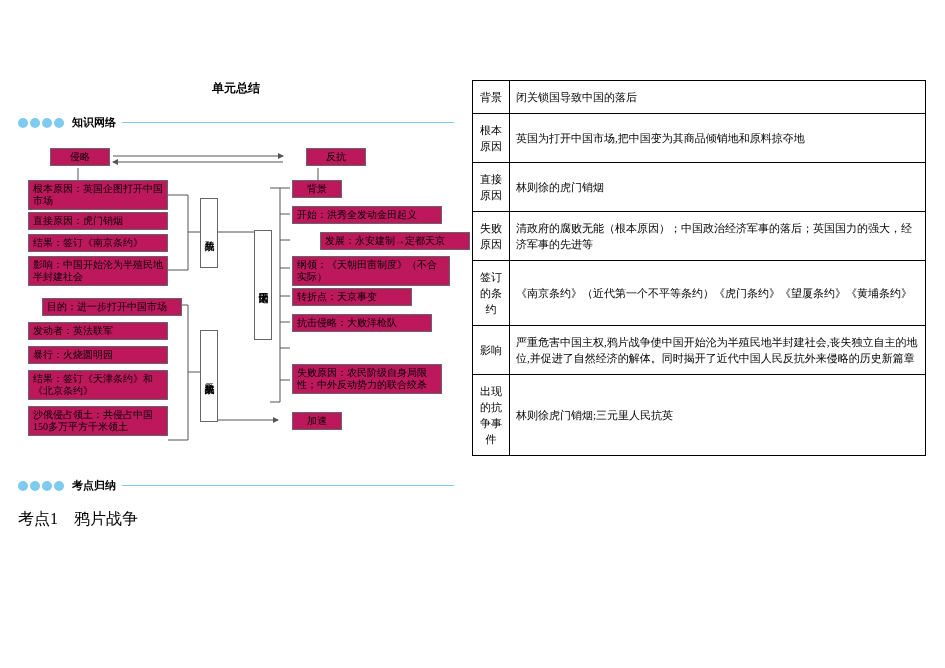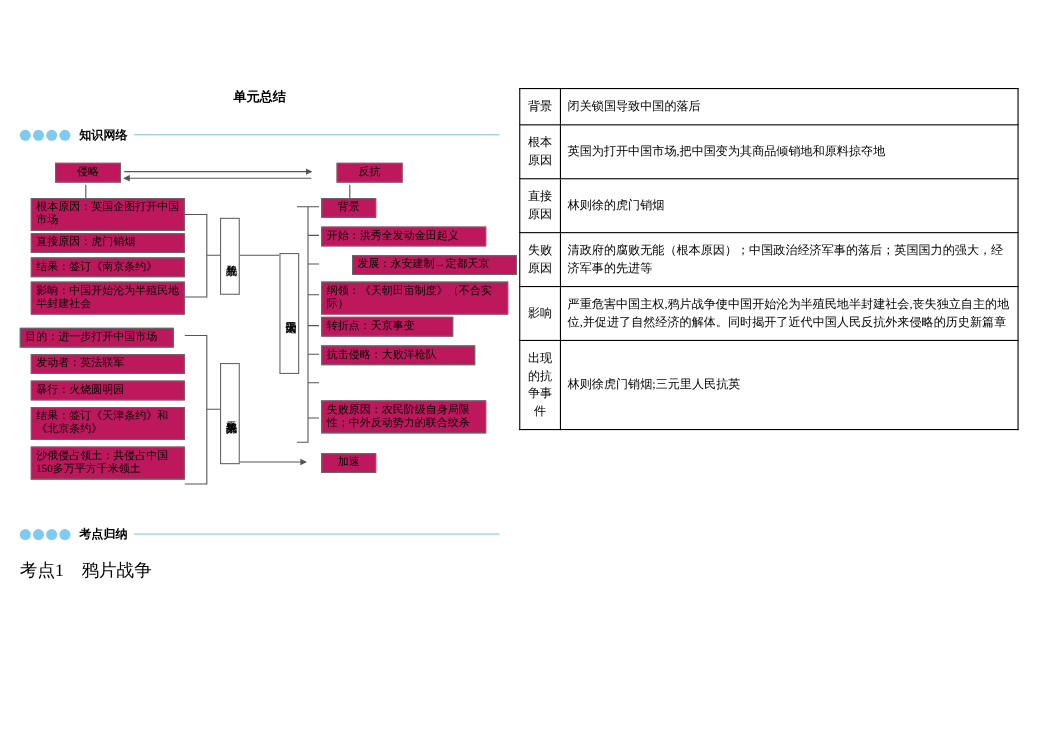--- a/index.html
+++ b/index.html
@@ -171,30 +171,30 @@
 
     <div class="vbox" style="left:182px; top:58px; height:70px;">鸦片战争</div>
     <div class="vbox" style="left:182px; top:190px; height:92px;">第二次鸦片战争</div>
     <div class="vbox" style="left:236px; top:90px; height:110px;">太平天国运动</div>
 
     <div class="dbox" style="left:10px; top:40px;  width:140px;">根本原因：英国企图打开中国市场</div>
     <div class="dbox" style="left:10px; top:72px;  width:140px;">直接原因：虎门销烟</div>
     <div class="dbox" style="left:10px; top:94px;  width:140px;">结果：签订《南京条约》</div>
     <div class="dbox" style="left:10px; top:116px; width:140px;font-family:Liberation Serif, serif;">影响：中国开始沦为半殖民地半封建社会</div>
 
-    <div class="dbox" style="left:0; top:158px; width:140px;">目的：进一步打开中国市场</div>
+    <div class="dbox" style="left:24px; top:158px; width:140px;">目的：进一步打开中国市场</div>
     <div class="dbox" style="left:10px; top:182px; width:140px;">发动者：英法联军</div>
     <div class="dbox" style="left:10px; top:206px; width:140px;">暴行：火烧圆明园</div>
     <div class="dbox" style="left:10px; top:230px; width:140px;">结果：签订《天津条约》和《北京条约》</div>
     <div class="dbox" style="left:10px; top:266px; width:140px;">沙俄侵占领土：共侵占中国150多万平方千米领土</div>
 
     <div class="dbox" style="left:274px; top:40px;  width:50px; text-align:center;">背景</div>
     <div class="dbox" style="left:274px; top:66px;  width:150px;">开始：洪秀全发动金田起义</div>
     <div class="dbox" style="left:274px; top:92px;  width:150px;margin-left:28px;">发展：永安建制→定都天京</div>
-    <div class="dbox" style="left:274px; top:116px; width:170px;">纲领：《天朝田亩制度》（不合实际）</div>
+    <div class="dbox" style="left:274px; top:116px; width:158px;">纲领：《天朝田亩制度》（不合实际）</div>
     <div class="dbox" style="left:274px; top:148px; width:120px;">转折点：天京事变</div>
     <div class="dbox" style="left:274px; top:174px; width:140px;">抗击侵略：大败洋枪队</div>
     <div class="dbox" style="left:274px; top:224px; width:150px;">失败原因：农民阶级自身局限性；中外反动势力的联合绞杀</div>
     <div class="dbox" style="left:274px; top:272px; width:50px; text-align:center;">加速</div>
   </div>
 
   <div class="sec-head">
     <span class="dots">
         <span class="dot"></span>
         <span class="dot"></span>
@@ -221,20 +221,24 @@
         </tr>
         <tr>
           <td class="lab">直接原因</td>
           <td>林则徐的虎门销烟</td>
         </tr>
         <tr>
           <td class="lab">失败原因</td>
           <td>清政府的腐败无能（根本原因）；中国政治经济军事的落后；英国国力的强大，经济军事的先进等</td>
         </tr>
         <tr>
+          <td class="lab">签订的条约</td>
+          <td>《南京条约》（近代第一个不平等条约）《虎门条约》《望厦条约》《黄埔条约》</td>
+        </tr>
+        <tr>
           <td class="lab">影响</td>
           <td>严重危害中国主权,鸦片战争使中国开始沦为半殖民地半封建社会,丧失独立自主的地位,并促进了自然经济的解体。同时揭开了近代中国人民反抗外来侵略的历史新篇章</td>
         </tr>
         <tr>
           <td class="lab">出现的抗争事件</td>
           <td>林则徐虎门销烟;三元里人民抗英</td>
         </tr>
       </tbody>
   </table>
 </div>

